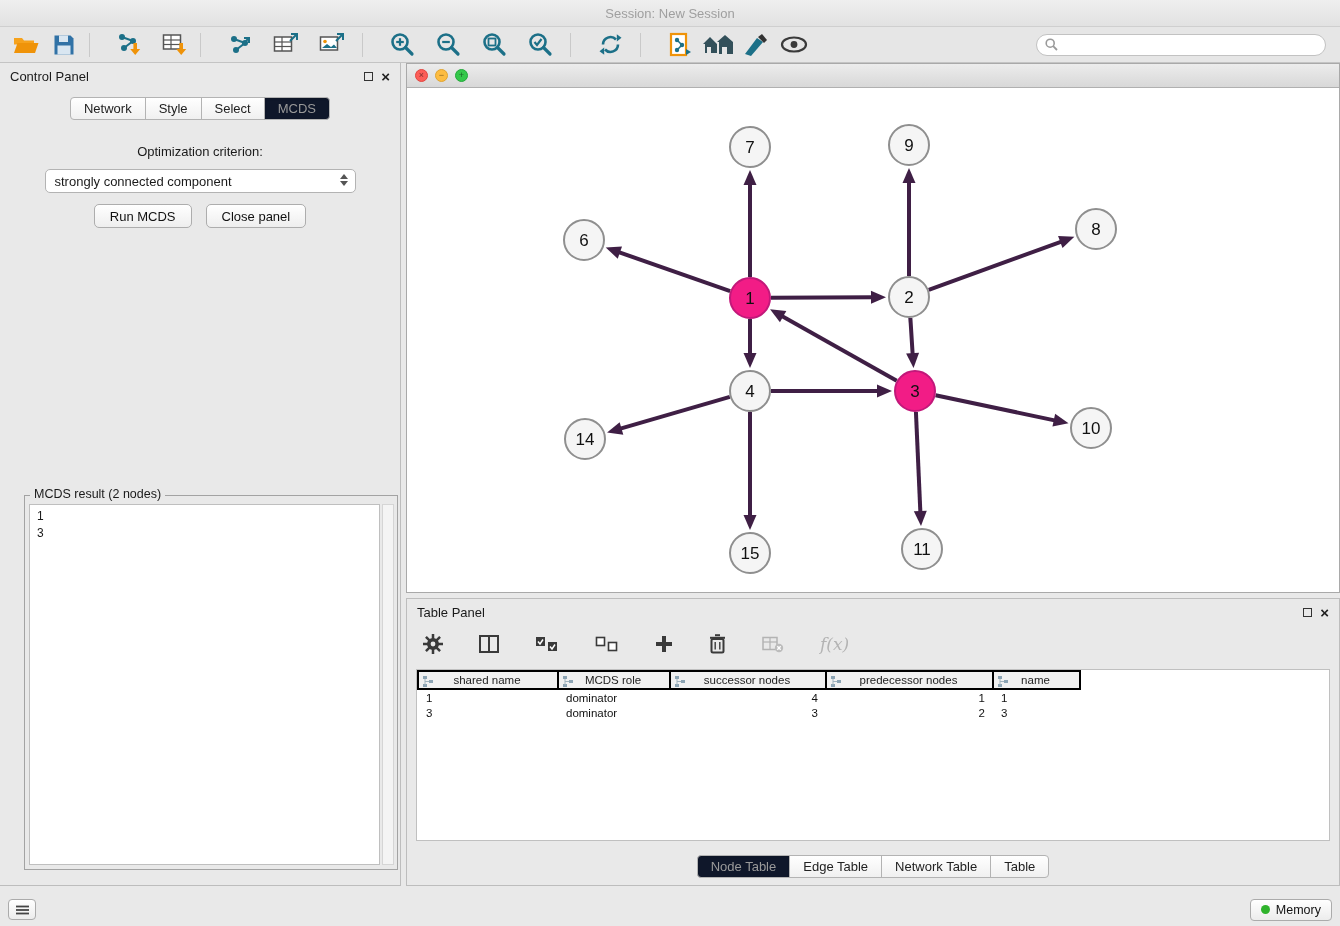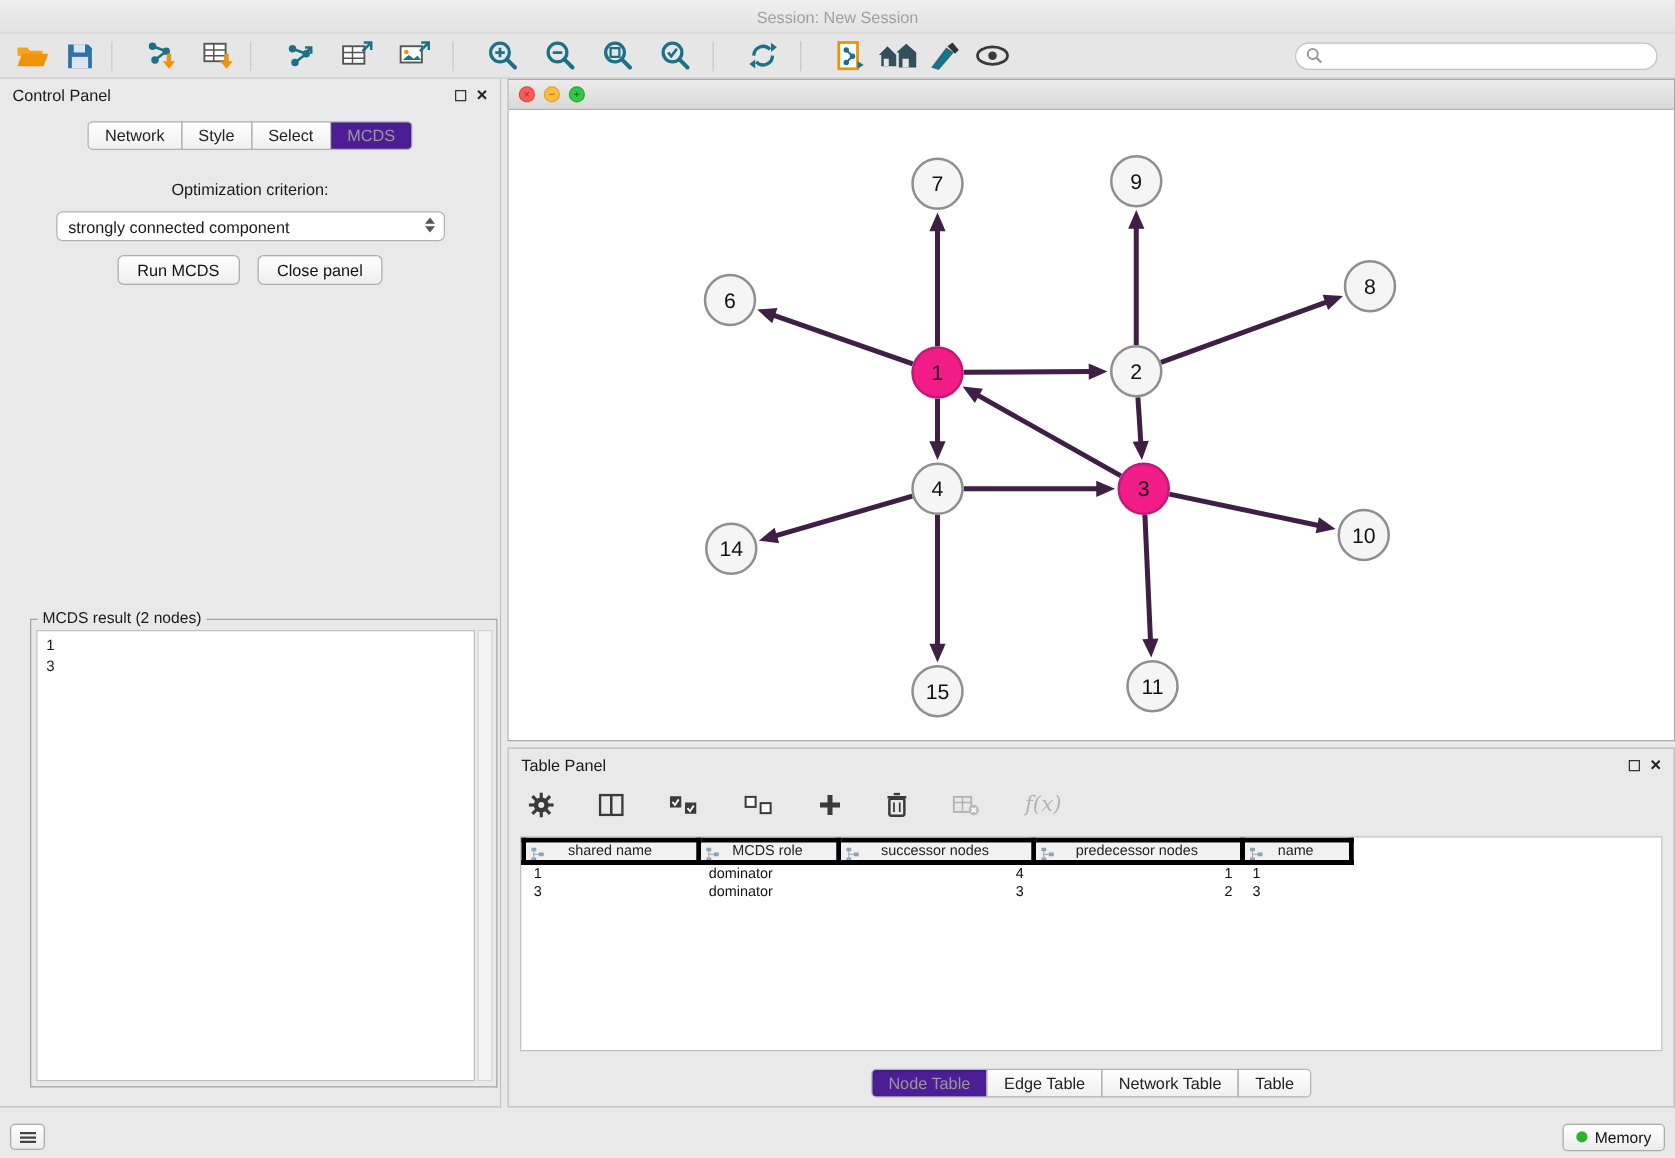--- a/index.html
+++ b/index.html
@@ -59,21 +59,21 @@
     border-right:1px solid #bdbdbd; border-bottom:1px solid #bdbdbd;
   }
   .seg-tabs { display:flex; justify-content:center; margin-top:8px; }
   .seg-tab {
     padding:3px 13px; font-size:13px; border:1px solid #b3b3b3;
     background:linear-gradient(#ffffff,#f0f0f0); color:#222;
     margin-left:-1px; cursor:default; white-space:nowrap;
   }
   .seg-tab:first-child { border-radius:4px 0 0 4px; margin-left:0; }
   .seg-tab:last-child { border-radius:0 4px 4px 0; }
-  .seg-tab.active { background:#4c1d95; color:#999; box-shadow:inset 0 1px 2px rgba(0,0,0,0.12); }
+  .seg-tab.active { background:#0f172a; color:#999; box-shadow:inset 0 1px 2px rgba(0,0,0,0.12); }
 
   .cp-content { text-align:center; }
   .opt-label { margin-top:24px; font-size:13px; }
   .dropdown {
     margin:10px auto 0; width:311px; height:24px; background:#fff;
     border:1px solid #b3b3b3; border-radius:5px;
     display:flex; align-items:center; padding:0 22px 0 9px; font-size:13px;
     position:relative; text-align:left;
   }
   .dd-stepper { position:absolute; right:7px; top:4px; display:flex; flex-direction:column; gap:2px; }
@@ -131,21 +131,21 @@
   }
   .tp-toolbar { height:34px; display:flex; align-items:center; padding:0 16px; gap:36px; margin-top:2px; }
   .tp-icon { display:flex; align-items:center; justify-content:center; }
   .fx-label { font-family:"DejaVu Serif", serif; font-style:italic; color:#b3b3b3; font-size:17px; }
   .tp-table-wrap {
     position:absolute; left:9px; right:9px; top:70px; bottom:44px;
     background:#fff; border:1px solid #c0c0c0; overflow:hidden;
   }
   table.data-table { border-collapse:collapse; table-layout:fixed; width:662px; font-size:11.5px; }
   table.data-table th {
-    background:#f1f1f1; border:4px solid #000000; font-weight:normal;
+    background:#f1f1f1; border:2px solid #000000; font-weight:normal;
     height:18px; position:relative; padding:0 20px 0 18px; text-align:center;
     font-size:11.5px; color:#222; white-space:nowrap; overflow:hidden;
   }
   table.data-table th:nth-child(1){width:140px}
   table.data-table th:nth-child(2){width:112px}
   table.data-table th:nth-child(3){width:156px}
   table.data-table th:nth-child(4){width:167px}
   table.data-table th:nth-child(5){width:87px}
   .th-icon { position:absolute; left:4px; top:4px; }
   table.data-table td { height:16px; padding:0 8px; white-space:nowrap; color:#111; }

